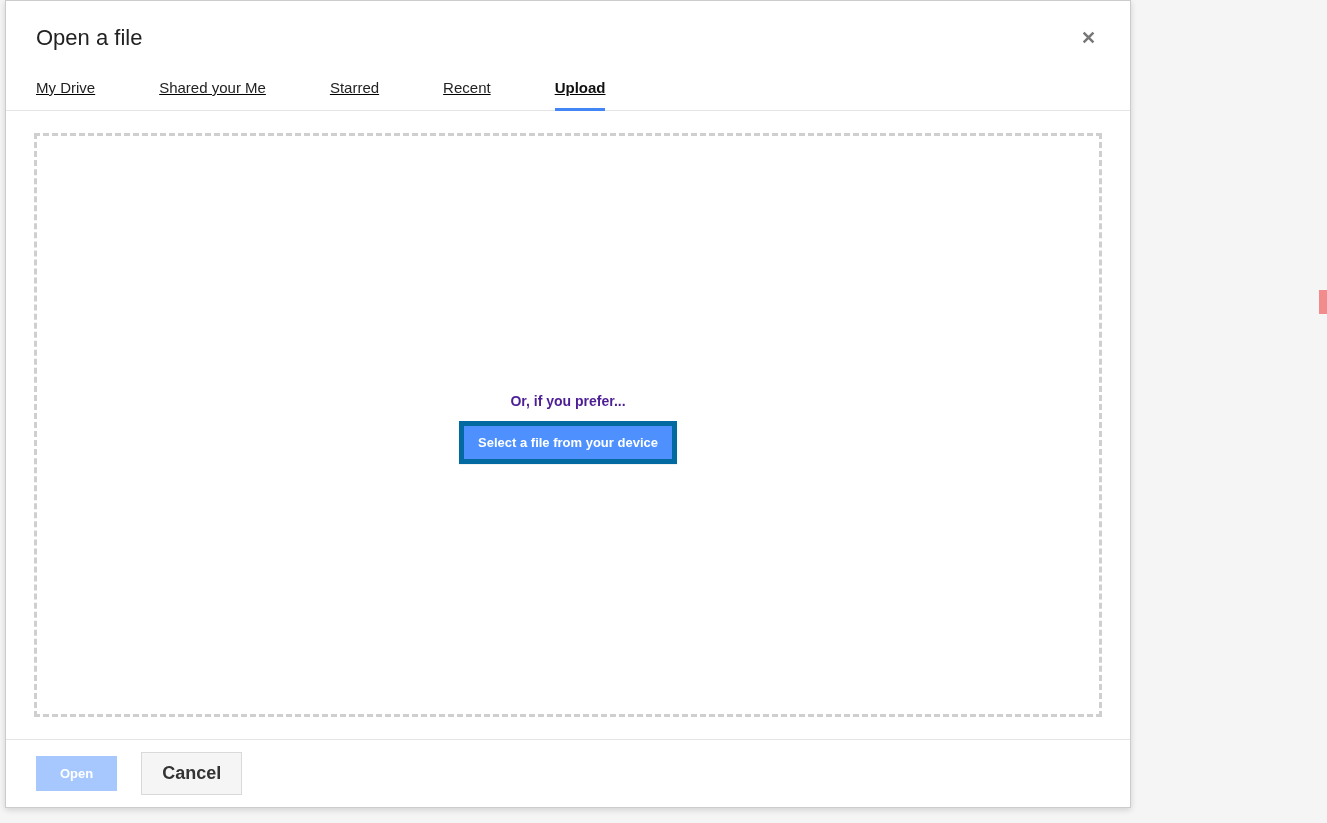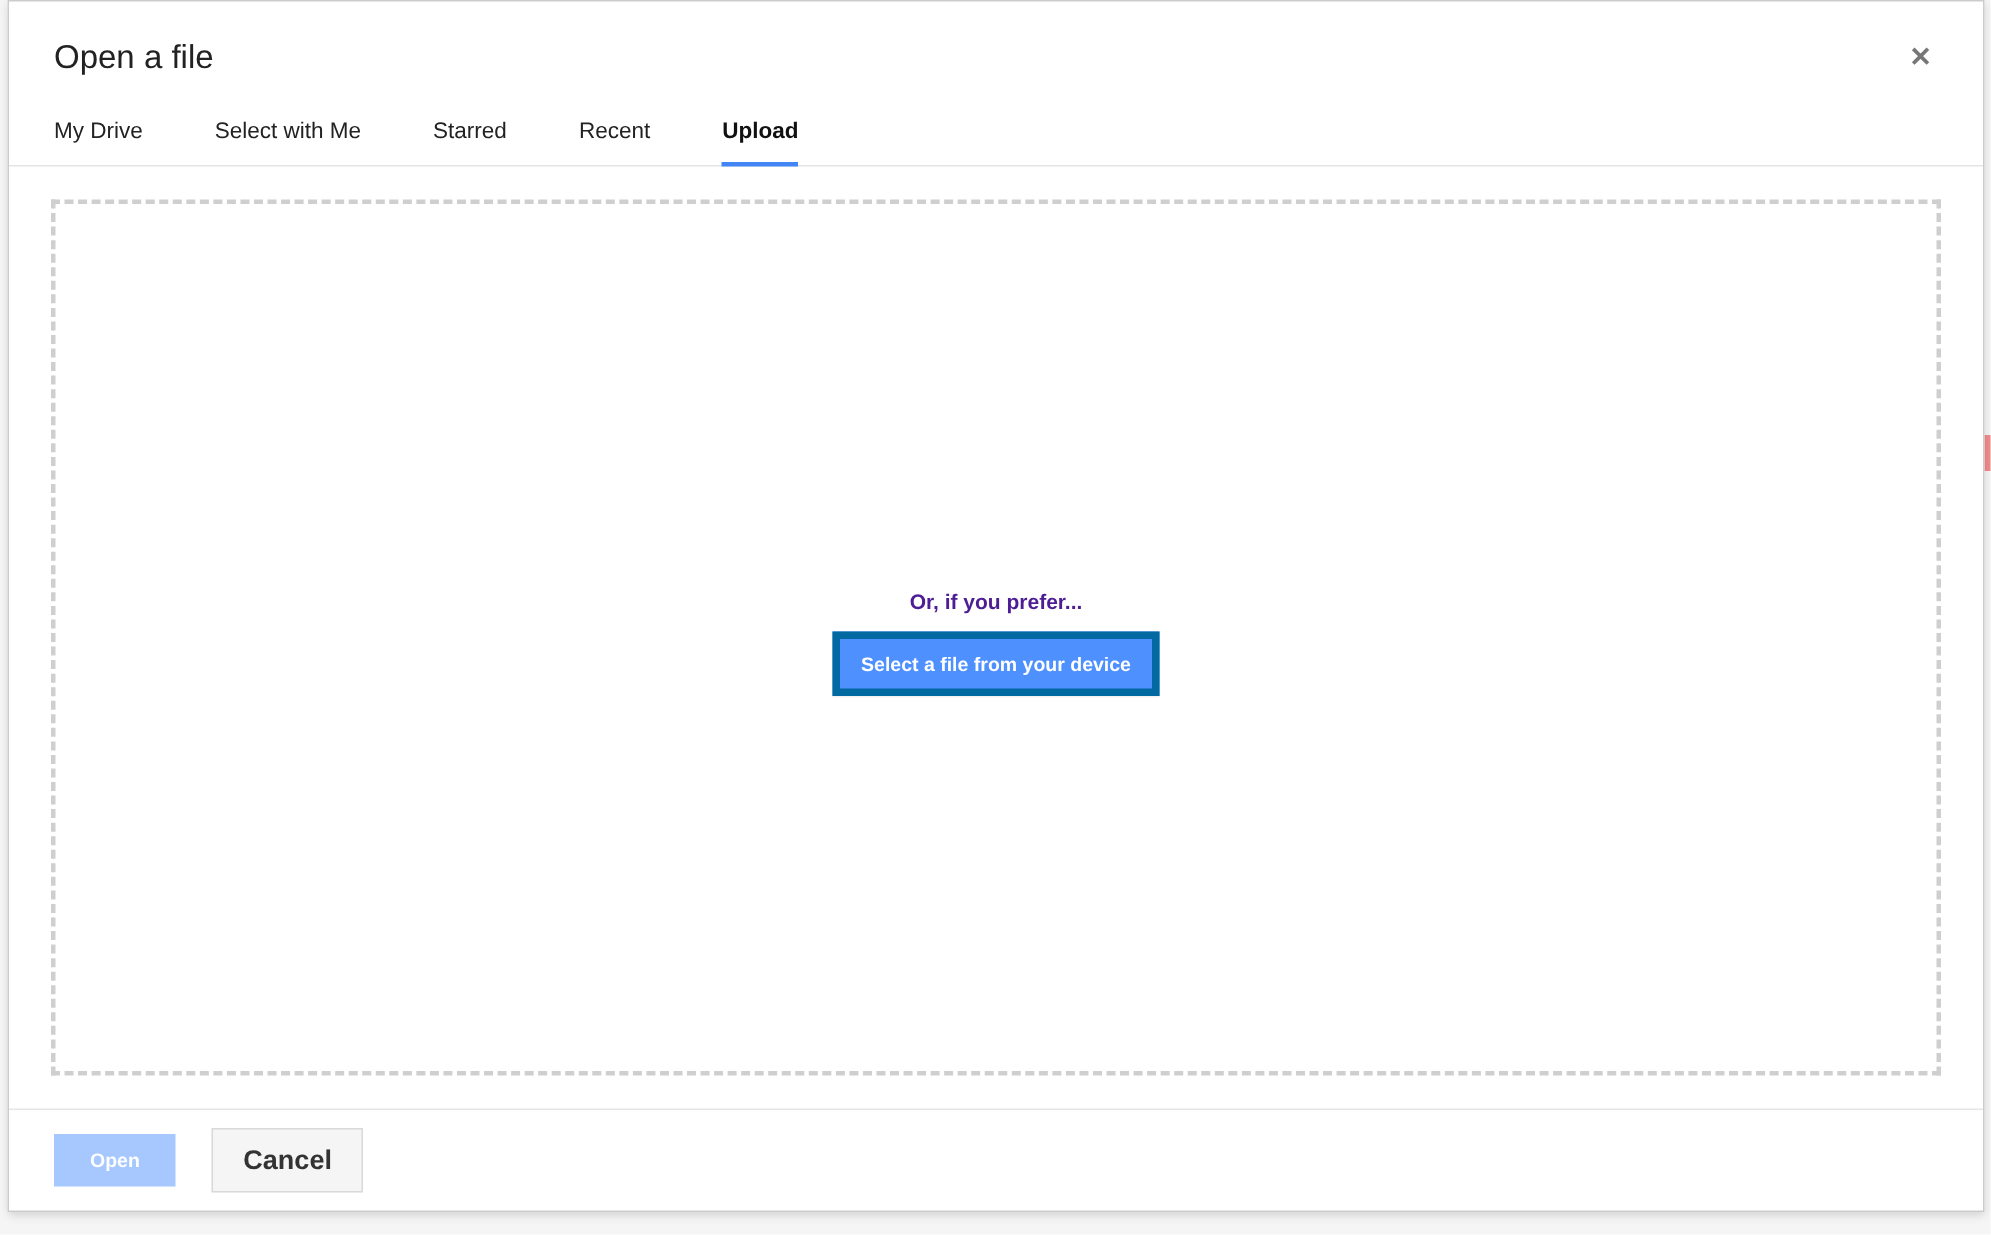--- a/index.html
+++ b/index.html
@@ -20,21 +20,21 @@
       right: 0;
       top: 290px;
       width: 8px;
       height: 24px;
       background: #f28b8b;
     }
     .dialog {
       position: absolute;
       left: 5px;
       top: 0;
-      width: 1318px;
+      width: 1126px;
       height: 808px;
       background: #fff;
       border: 1px solid #ccc;
       box-shadow: 0 2px 6px rgba(0,0,0,0.15);
       display: flex;
       flex-direction: column;
     }
     .dialog-header {
       display: flex;
       justify-content: space-between;
@@ -50,23 +50,24 @@
       font-size: 18px;
       color: #777;
       cursor: pointer;
       line-height: 1;
       padding: 4px;
       user-select: none;
       font-weight: bold;
     }
     .tabs {
       display: flex;
-      gap: 48px;
+      gap: 64px;
       padding: 28px 30px 0 30px;
       border-bottom: 1px solid #e5e5e5;
+      text-decoration: underline;
     }
     .tab {
       font-size: 15px;
       color: #222;
       padding-bottom: 14px;
       cursor: pointer;
       position: relative;
     }
     .tab.active {
       font-weight: 700;
@@ -149,21 +150,21 @@
 
 <div class="dialog">
 
   <div class="dialog-header">
     <div class="dialog-title">Open a file</div>
     <div class="close-btn">✕</div>
   </div>
 
   <div class="tabs">
     <div class="tab">My Drive</div>
-    <div class="tab">Select with Me</div>
+    <div class="tab">Shared your Me</div>
     <div class="tab">Starred</div>
     <div class="tab">Recent</div>
     <div class="tab active">Upload</div>
   </div>
 
   <div class="content-area">
     <div class="drop-zone">
       <div class="drop-subtitle">Or, if you prefer...</div>
       <button class="select-file-btn">Select a file from your device</button>
     </div>

